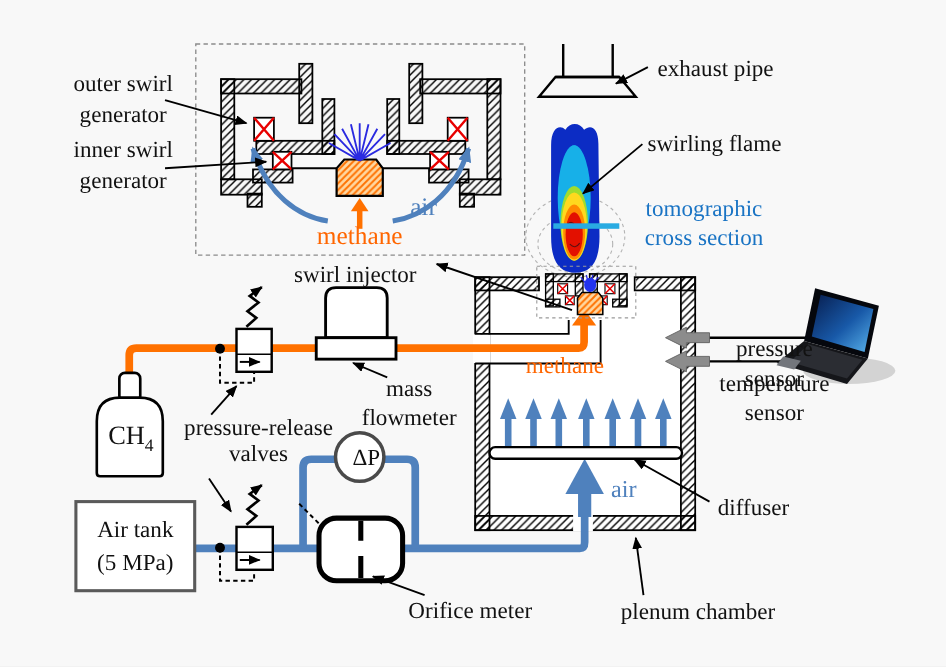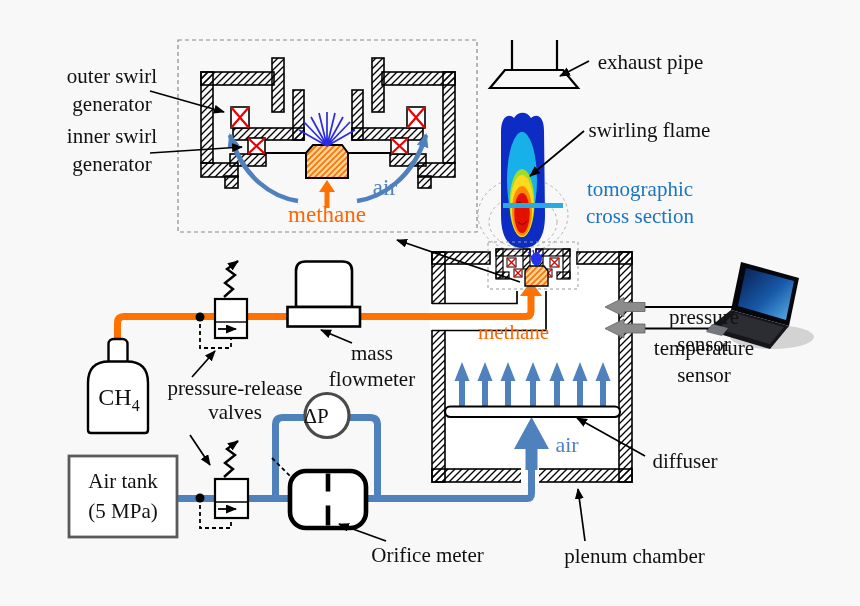--- a/index.html
+++ b/index.html
@@ -275,35 +275,36 @@
     <path d="M585,541 L578,489" marker-end="url(#aBlack)"></path>
   </g>
 </svg>
 
 <div class="lbl" style="left:42px;top:62px;width:140px;line-height:28px;">outer swirl
 generator</div>
 <div class="lbl" style="left:42px;top:122px;width:140px;line-height:28px;">inner swirl
 generator</div>
 <div class="lbl orange" style="left:277px;top:202px;width:100px;font-size:23px;">methane</div>
 <div class="lbl blue" style="left:360px;top:175px;width:50px;font-size:23px;">air</div>
+<div class="lbl" style="left:258px;top:236px;width:130px;">swirl injector</div>
 <div class="lbl" style="left:588px;top:49px;width:125px;">exhaust pipe</div>
 <div class="lbl tomo" style="left:576px;top:176px;width:128px;line-height:27px;">tomographic
 cross section</div>
 <div class="lbl" style="left:582px;top:117px;width:135px;">swirling flame</div>
 <div class="lbl" style="left:645px;top:256px;width:118px;line-height:27px;margin-top:48px;">pressure
 sensor</div>
 <div class="lbl" style="left:635px;top:335px;width:138px;line-height:27px;">temperature
 sensor</div>
 <div class="lbl orange" style="left:466px;top:319px;width:95px;">methane</div>
 <div class="lbl blue" style="left:544px;top:432px;width:46px;font-size:22px;">air</div>
 <div class="lbl" style="left:318px;top:340px;width:108px;line-height:26px;">mass
 flowmeter</div>
 <div class="lbl" style="left:156px;top:376px;width:158px;line-height:24px;">pressure-release
 valves</div>
 <div class="lbl" style="left:93px;top:384px;width:52px;font-size:24px;"><span>CH</span><sub style="font-size:16px;">4</sub></div>
 <div class="lbl" style="left:70px;top:466px;width:106px;line-height:30px;">Air tank
 (5 MPa)</div>
-<div class="lbl" style="left:292px;top:403px;width:48px;">ΔP</div>
+<div class="lbl" style="left:309px;top:403px;width:48px;">ΔP</div>
 <div class="lbl" style="left:360px;top:542px;width:135px;text-align:center;">Orifice meter</div>
 <div class="lbl" style="left:643px;top:448px;width:84px;">diffuser</div>
 <div class="lbl" style="left:552px;top:543px;width:165px;">plenum chamber</div>
 
 </div>
 
 </body></html>

